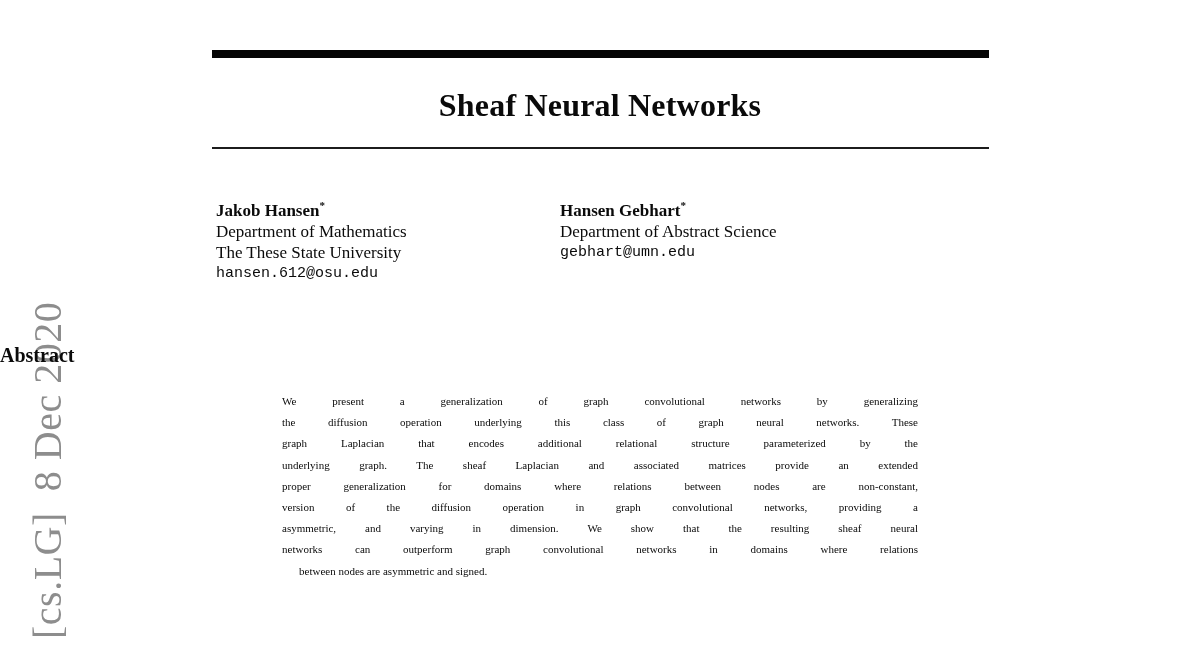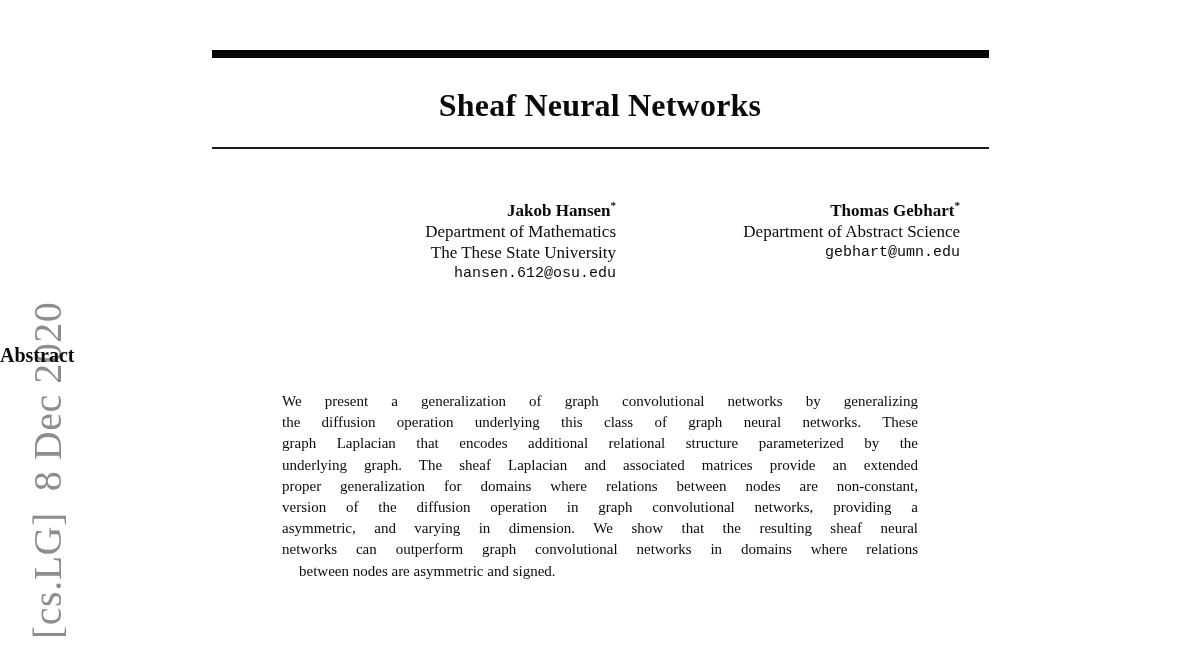--- a/index.html
+++ b/index.html
@@ -54,21 +54,21 @@
     left: 212px;
     top: 147px;
     width: 777px;
     height: 2px;
     background: #1c1c1c;
   }
   .author-col {
     position: absolute;
     top: 200px;
     width: 400px;
-    text-align: right;
+    text-align: left;
     font-size: 17px;
     line-height: 21px;
   }
   .author-col-1 { left: 216px; }
   .author-col-2 { left: 560px; }
   .author-name { font-weight: bold; }
   .author-name sup { font-size: 11px; line-height: 0; }
   .author-email {
     font-family: Liberation Mono, monospace;
     font-size: 15px;
@@ -81,21 +81,21 @@
     width: 1068px;
     text-align: left;
     font-size: 20px;
     font-weight: bold;
   }
   .abstract-body {
     position: absolute;
     left: 282px;
     top: 391px;
     width: 636px;
-    font-size: 15px;
+    font-size: 11px;
     line-height: 21.2px;
   }
   .abs-line {
     text-align: justify;
     text-align-last: justify;
     text-justify: inter-word;
     white-space: normal;
   }
   .abs-line.last {
     text-align-last: left;
@@ -117,21 +117,21 @@
   <div class="rule-thin"></div>
 
   <div class="author-col author-col-1">
     <div class="author-name"><span>Jakob Hansen</span><sup>*</sup></div>
     <div class="author-affil">Department of Mathematics</div>
     <div class="author-affil">The These State University</div>
     <div class="author-email">hansen.612@osu.edu</div>
   </div>
 
   <div class="author-col author-col-2">
-    <div class="author-name"><span>Thomas Gebhart</span><sup>*</sup></div>
+    <div class="author-name"><span>Hansen Gebhart</span><sup>*</sup></div>
     <div class="author-affil">Department of Abstract Science</div>
     <div class="author-email">gebhart@umn.edu</div>
   </div>
 
   <div class="abstract-heading">Abstract</div>
 
   <div class="abstract-body">
       <div class="abs-line"><span>We present a generalization of graph convolutional networks by generalizing</span></div>
       <div class="abs-line"><span>the diffusion operation underlying this class of graph neural networks.  These</span></div>
       <div class="abs-line"><span>graph Laplacian that encodes additional relational structure parameterized by the</span></div>

